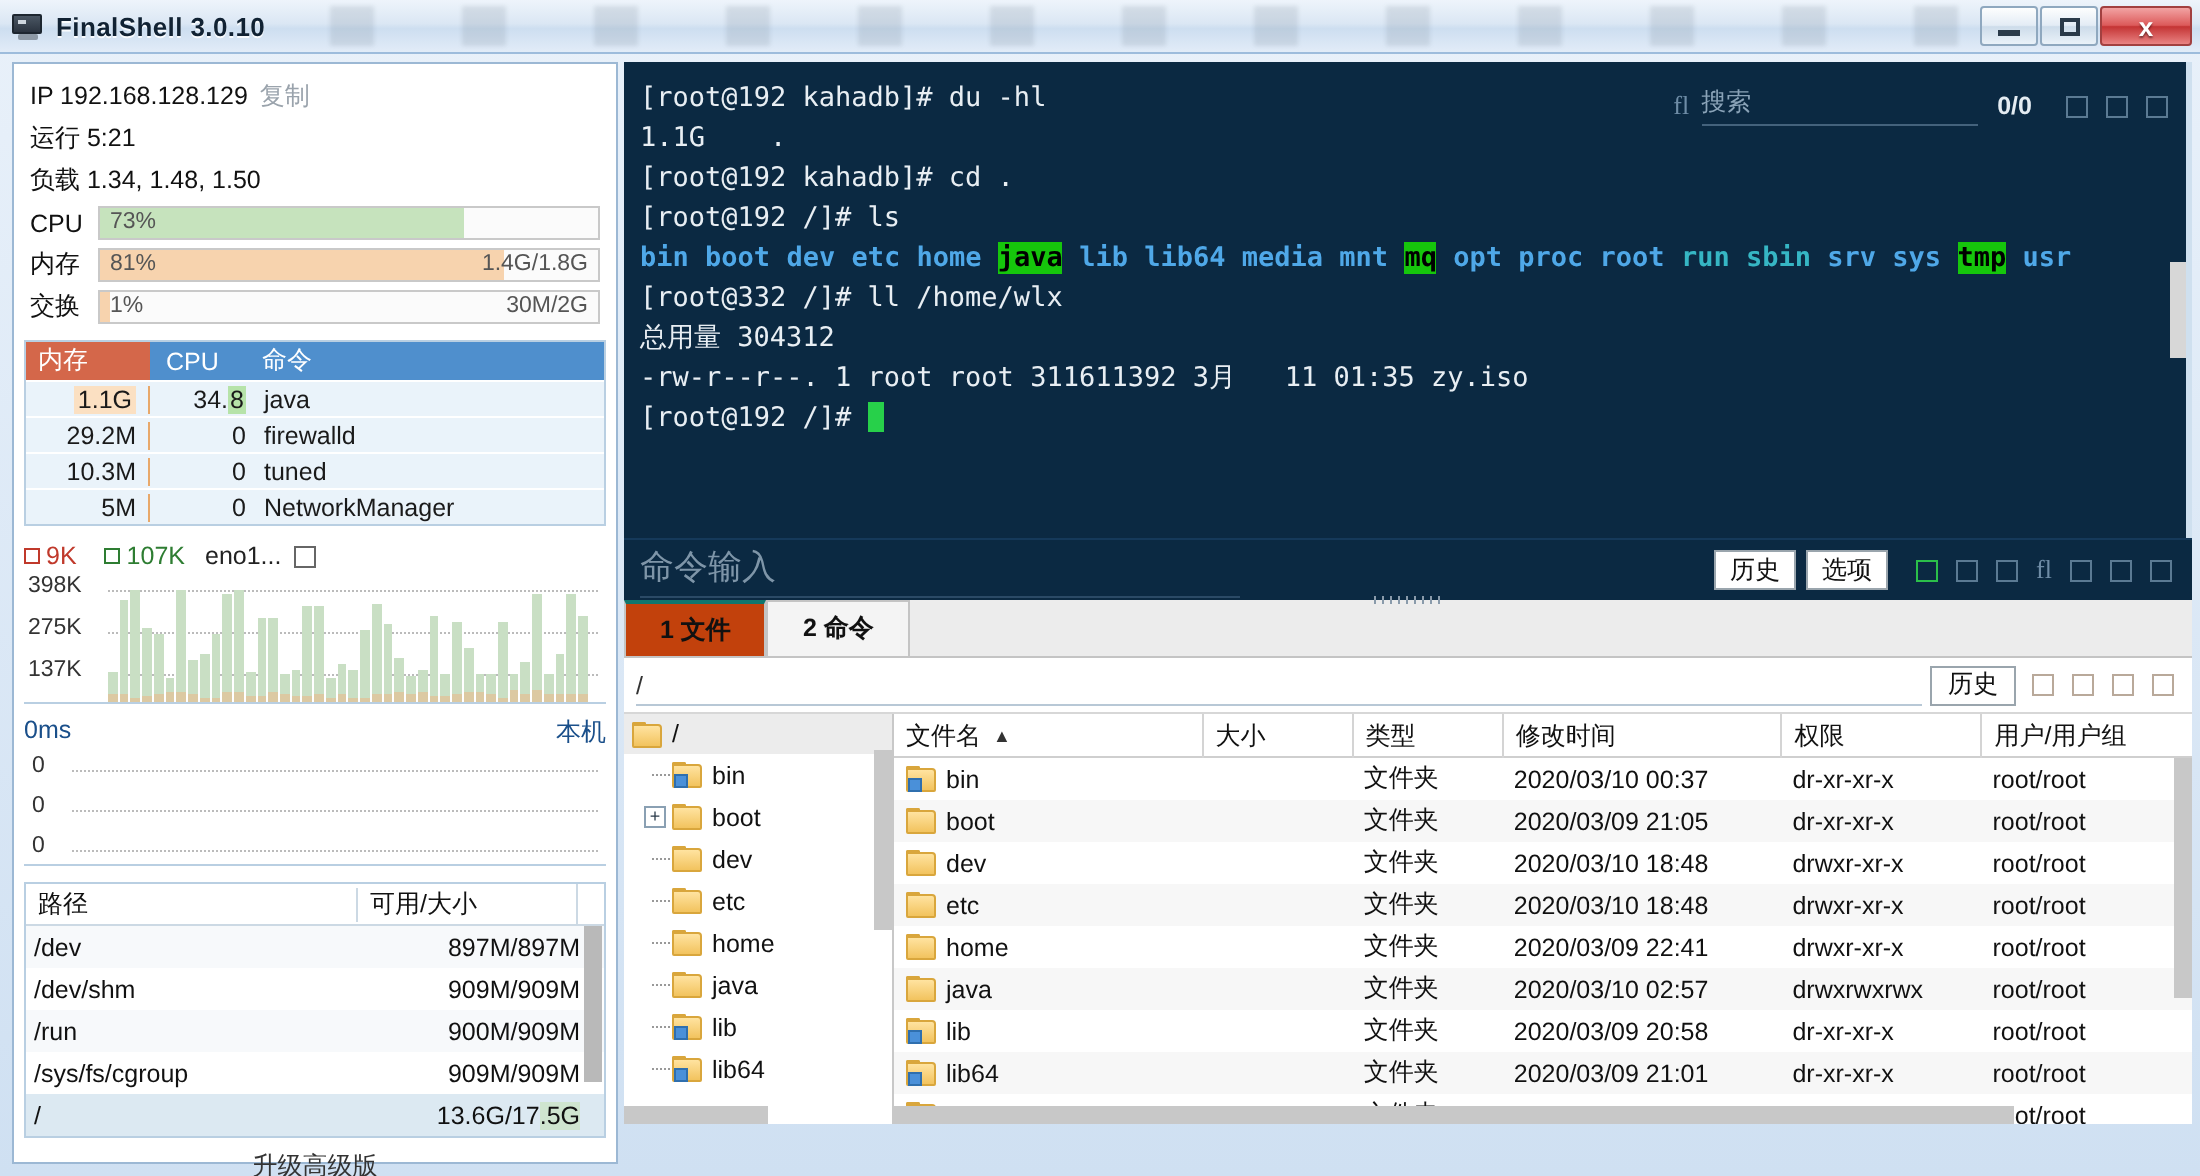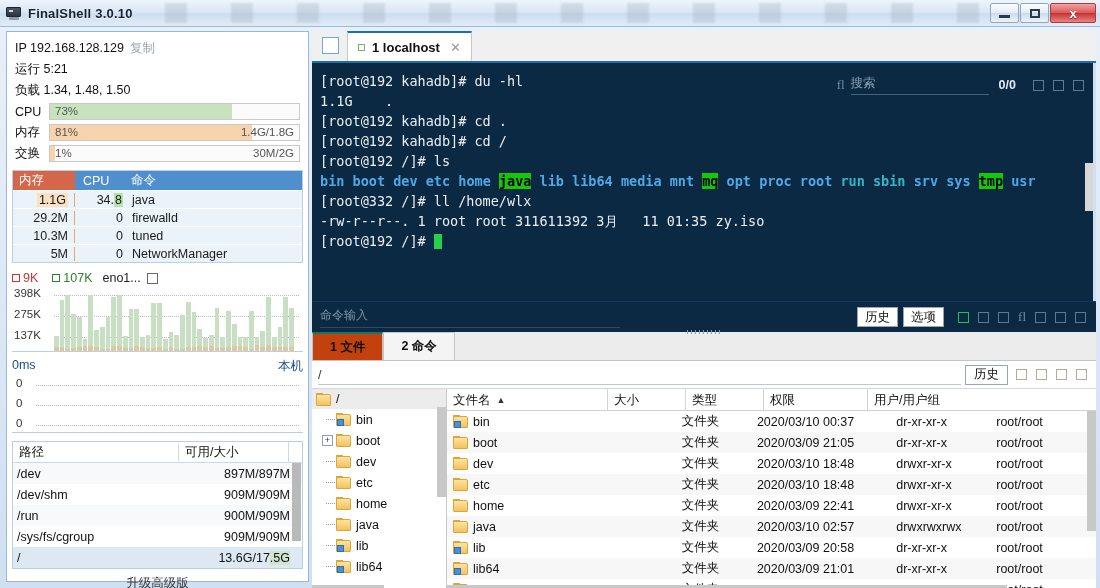--- a/index.html
+++ b/index.html
@@ -236,21 +236,21 @@
     position: absolute; right: 3px; top: 100px; width: 8px; height: 48px; background: #d7d7d7;
   }
   .term-edge { position: absolute; right: 0; top: 0; bottom: 0; width: 3px; background: #cfe0ef; }
 
   
   .cmdbar {
     position: relative; height: 31px; background: #0b2942;
     display: flex; align-items: center; border-top: 1px solid #15395a;
   }
   .cmdbar .inp {
-    margin-left: 8px; width: 300px; color: #7e95a8; font-size: 12px;
+    margin-left: 8px; width: 300px; color: #7e95a8; font-size: 17px;
     border-bottom: 1px solid #2b4a66; padding-bottom: 3px;
   }
   .cmdbar .spacer { flex: 1; }
   .cmdbtn {
     height: 20px; min-width: 38px; padding: 0 7px; margin-right: 5px;
     background: #fff; border: 1px solid #9aa5ad; font-size: 12.5px; color: #111;
     display: flex; align-items: center; justify-content: center;
   }
   .cmdbar .sq { width: 11px; height: 11px; border: 1px solid #5b7a93; margin-left: 9px; }
   .cmdbar .sq.grn { border-color: #2bbf4a; }
@@ -682,38 +682,30 @@
             <div class="a">13.6G/17<span class="hl">.5G</span></div>
           </div>
           <div class="disk-scroll" style="top: 0px; height: 78px;"></div>
         </div>
     </div>
     <div class="upgrade">升级高级版</div>
   </div>
 
   <div class="right">
 
-    <div class="tabstrip">
-      <div class="tab-sq"></div>
-      <div class="term-tab">
-        <i class="dot"></i>
-        <span>1 localhost</span>
-        <span class="x">✕</span>
-      </div>
-    </div>
 
     <div class="terminal">
       <div class="term-lines" id="term-lines">
           <div class="tline">[root@192 kahadb]# du -hl</div>
           <div class="tline">1.1G    .</div>
           <div class="tline">[root@192 kahadb]# cd .</div>
-          <div class="tline">[root@192 kahadb]# cd /</div>
           <div class="tline">[root@192 /]# ls</div>
           <div class="tline"><span class="c-blue">bin</span> <span class="c-blue">boot</span> <span class="c-blue">dev</span> <span class="c-blue">etc</span> <span class="c-blue">home</span> <span class="hl-green">java</span> <span class="c-blue">lib</span> <span class="c-blue">lib64</span> <span class="c-blue">media</span> <span class="c-blue">mnt</span> <span class="hl-green">mq</span> <span class="c-blue">opt</span> <span class="c-blue">proc</span> <span class="c-blue">root</span> <span class="c-cyan">run</span> <span class="c-cyan">sbin</span> <span class="c-blue">srv</span> <span class="c-blue">sys</span> <span class="hl-green">tmp</span> <span class="c-blue">usr</span></div>
           <div class="tline">[root@332 /]# ll /home/wlx</div>
+          <div class="tline">总用量 304312</div>
           <div class="tline">-rw-r--r--. 1 root root 311611392 3月   11 01:35 zy.iso</div>
           <div class="tline">[root@192 /]# <span class="cursor"></span></div>
         </div>
 
       <div class="term-search">
         <span class="ficon">fl</span>
         <div class="inp">搜索</div>
         <span class="cnt">0/0</span>
         <i class="sq"></i>
         <i class="sq"></i>
@@ -849,20 +841,21 @@
       </div>
 
       <div class="filelist">
         <div class="fl-head">
           <div class="h w-name">
             <span>文件名</span>
               <span class="sort-arrow">▲</span>
           </div>
           <div class="h w-size">大小</div>
           <div class="h w-type">类型</div>
+          <div class="h w-time">修改时间</div>
           <div class="h w-perm">权限</div>
           <div class="h w-own">用户/用户组</div>
         </div>
         <div id="file-rows">
             <div class="fl-row">
               <div class="c w-name">
                 <span class="folder link">
                   <i class="tab"></i>
                   <i class="bk"></i>
                 </span>

